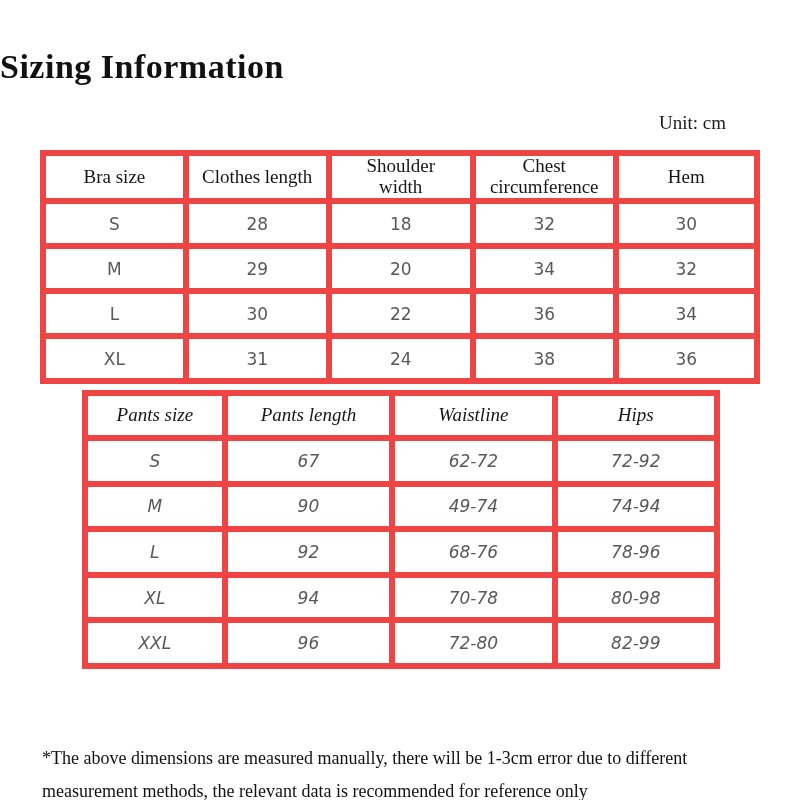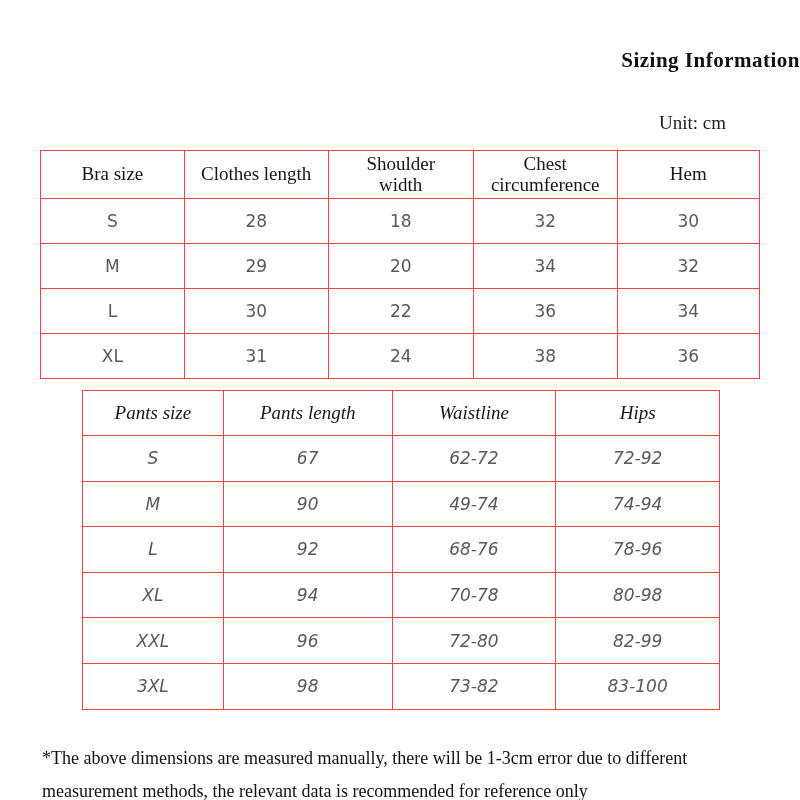--- a/index.html
+++ b/index.html
@@ -11,42 +11,42 @@
     background: #ffffff;
     overflow: hidden;
     font-family: "Liberation Serif", serif;
     color: #1c1c1c;
   }
   .title {
     position: absolute;
     top: 48px;
     left: 0;
     width: 100%;
-    text-align: right;
+    text-align: left;
     font-family: "Liberation Serif", serif;
     font-weight: bold;
-    font-size: 21px;
+    font-size: 34px;
     letter-spacing: 0.5px;
     color: #111111;
   }
   .unit-label {
     position: absolute;
     top: 112px;
     right: 74px;
     font-size: 19px;
     color: #1c1c1c;
   }
   table {
     position: absolute;
     border-collapse: collapse;
     table-layout: fixed;
     background: #ffffff;
   }
   th, td {
-    border: 1px solid #ef4444;
+    border: 6px solid #ef4444;
     text-align: center;
     vertical-align: middle;
     overflow: hidden;
   }
   th {
     font-family: "Liberation Serif", serif;
     font-weight: normal;
     font-size: 19px;
     color: #161616;
     white-space: pre-line;
@@ -182,26 +182,20 @@
           <td>94</td>
           <td>70-78</td>
           <td>80-98</td>
         </tr>
         <tr>
           <td>XXL</td>
           <td>96</td>
           <td>72-80</td>
           <td>82-99</td>
         </tr>
-        <tr>
-          <td>3XL</td>
-          <td>98</td>
-          <td>73-82</td>
-          <td>83-100</td>
-        </tr>
       </tbody>
   </table>
 
   <div class="footnote">
     <div>*The above dimensions are measured manually, there will be 1-3cm error due to different</div>
     <div>measurement methods, the relevant data is recommended for reference only</div>
   </div>
 
 </div>
 

